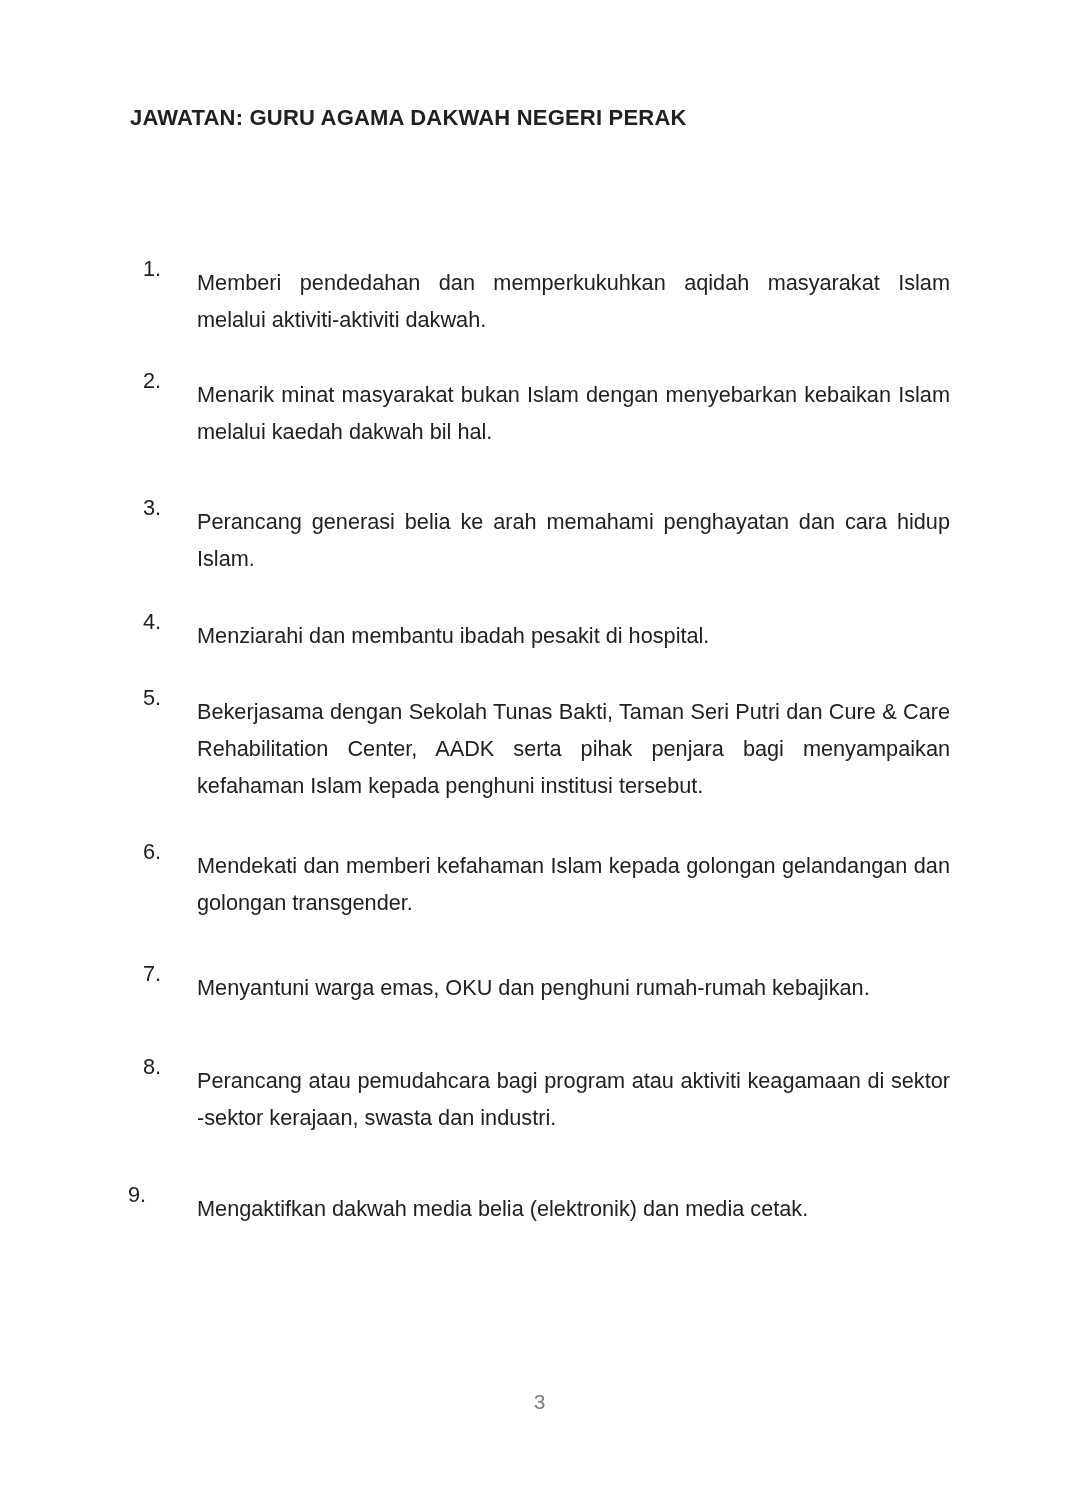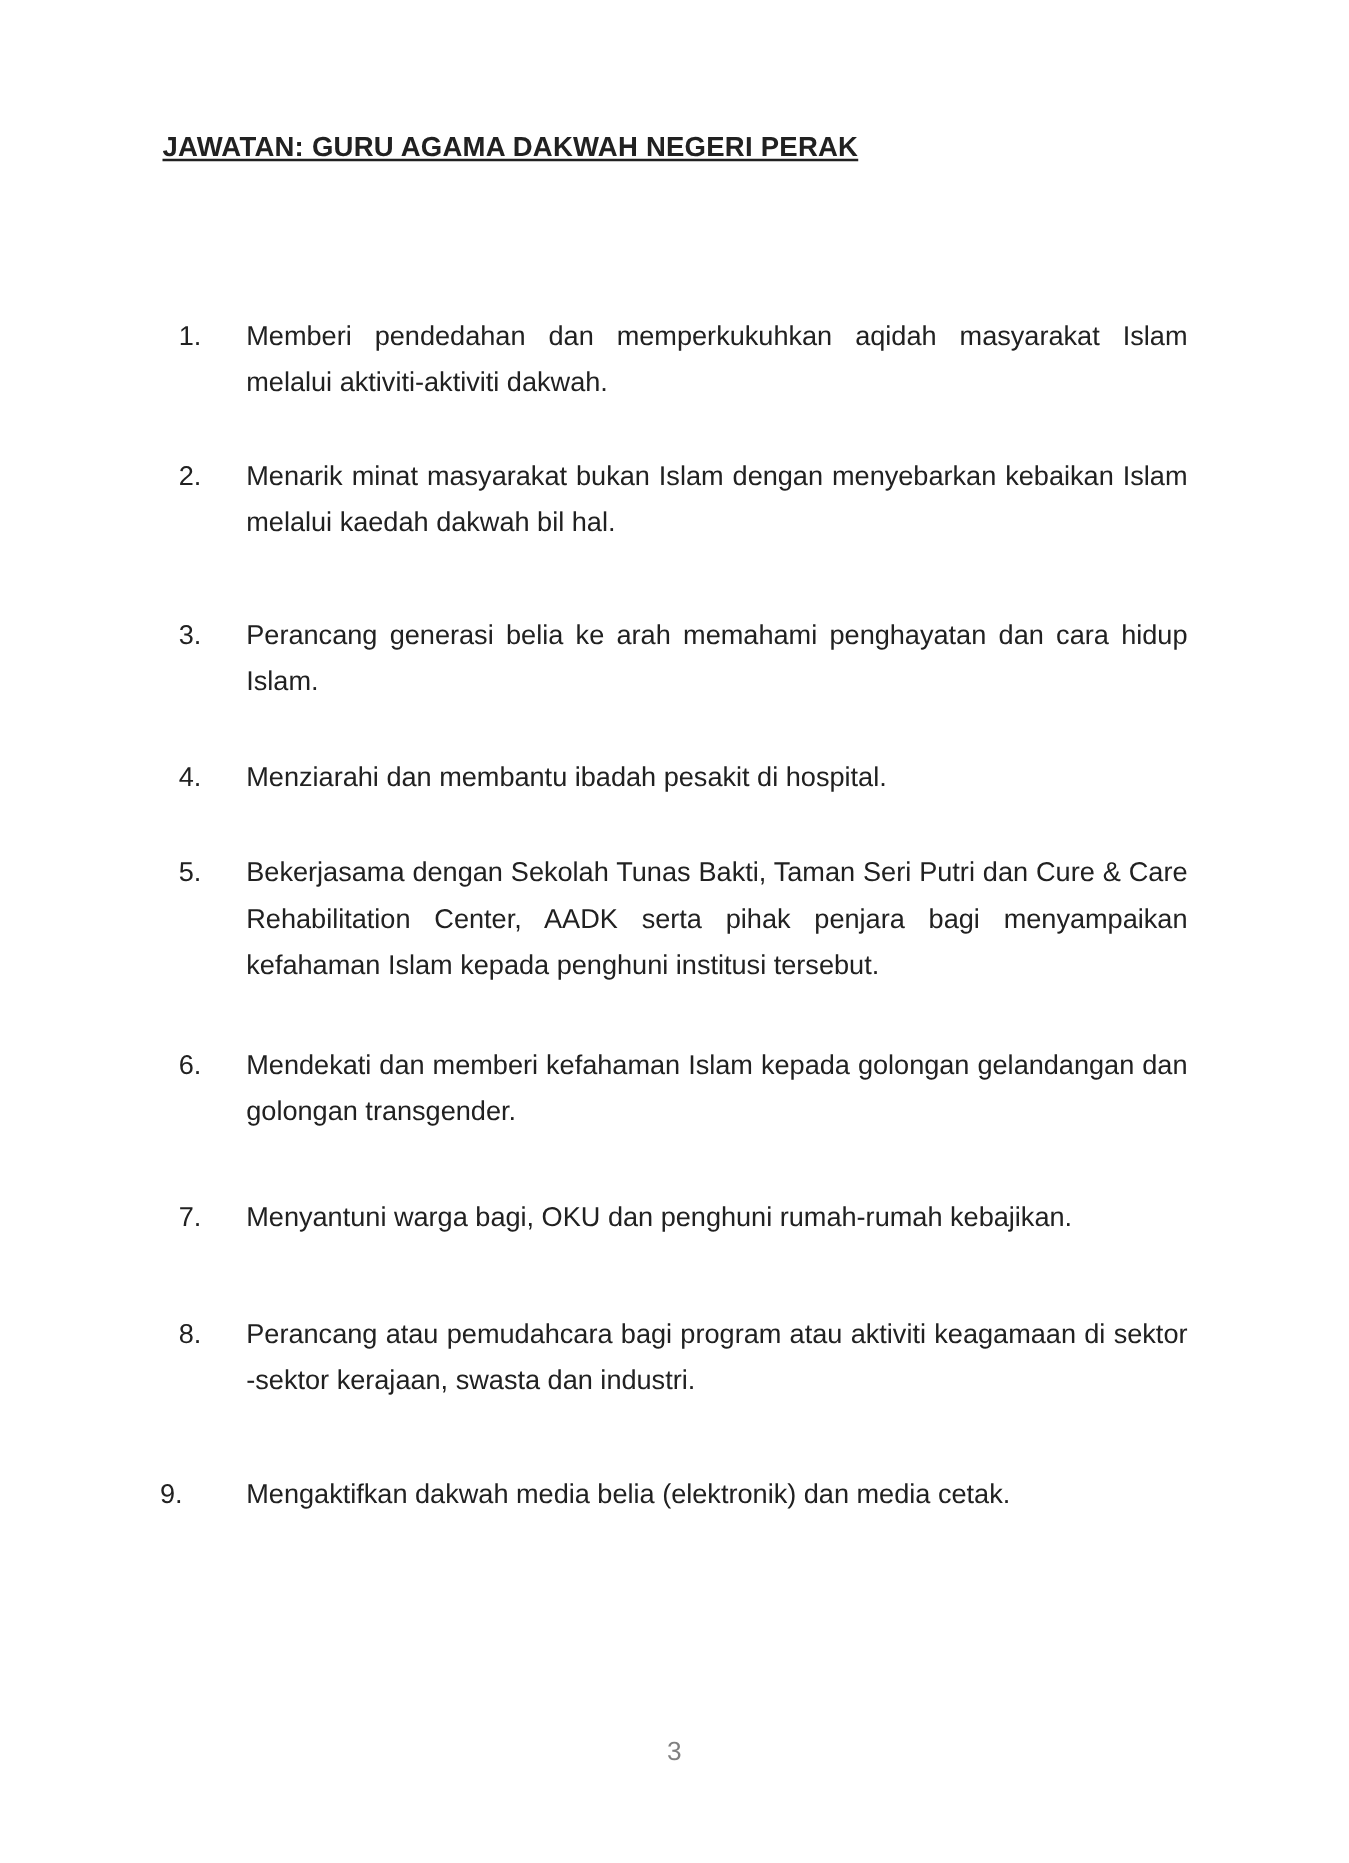--- a/index.html
+++ b/index.html
@@ -18,21 +18,20 @@
   }
   .doc-title, .doc-subtitle {
     position: absolute;
     left: 130px;
     width: 830px;
     font-size: 22px;
     font-weight: 700;
     line-height: 26px;
     letter-spacing: 0.2px;
     color: #212121;
-    text-decoration: underline;
   }
   .doc-title    { top: 105px; }
   .doc-subtitle { top: 178px; }
   .task {
     position: absolute;
     left: 126px;
     width: 824px;
     display: flex;
     align-items: flex-start;
     font-size: 21.7px;
@@ -43,20 +42,21 @@
     flex: 0 0 71px;
     box-sizing: border-box;
     padding-left: 17px;
   }
   .task.outdent .task-num {
     padding-left: 2px;
   }
   .task-text {
     flex: 1 1 auto;
     text-align: justify;
+    margin-top: 14px;
   }
   .page-number {
     position: absolute;
     left: 0;
     top: 1390px;
     width: 1079px;
     text-align: center;
     font-size: 21px;
     line-height: 24px;
     color: #808080;
@@ -95,21 +95,21 @@
     <span class="task-text">Bekerjasama dengan Sekolah Tunas Bakti, Taman Seri Putri dan Cure &amp; Care Rehabilitation Center, AADK serta pihak penjara bagi menyampaikan kefahaman Islam kepada penghuni institusi tersebut.</span>
   </div>
 
   <div class="task" style="top:833px">
     <span class="task-num">6.</span>
     <span class="task-text">Mendekati dan memberi kefahaman Islam kepada golongan gelandangan dan golongan transgender.</span>
   </div>
 
   <div class="task" style="top:955px">
     <span class="task-num">7.</span>
-    <span class="task-text">Menyantuni warga bagi, OKU dan penghuni rumah-rumah kebajikan.</span>
+    <span class="task-text">Menyantuni warga emas, OKU dan penghuni rumah-rumah kebajikan.</span>
   </div>
 
   <div class="task" style="top:1048px">
     <span class="task-num">8.</span>
     <span class="task-text">Perancang atau pemudahcara bagi program atau aktiviti keagamaan di sektor -sektor kerajaan, swasta dan industri.</span>
   </div>
 
   <div class="task outdent" style="top:1176px">
     <span class="task-num">9.</span>
     <span class="task-text">Mengaktifkan dakwah media belia (elektronik) dan media cetak.</span>

